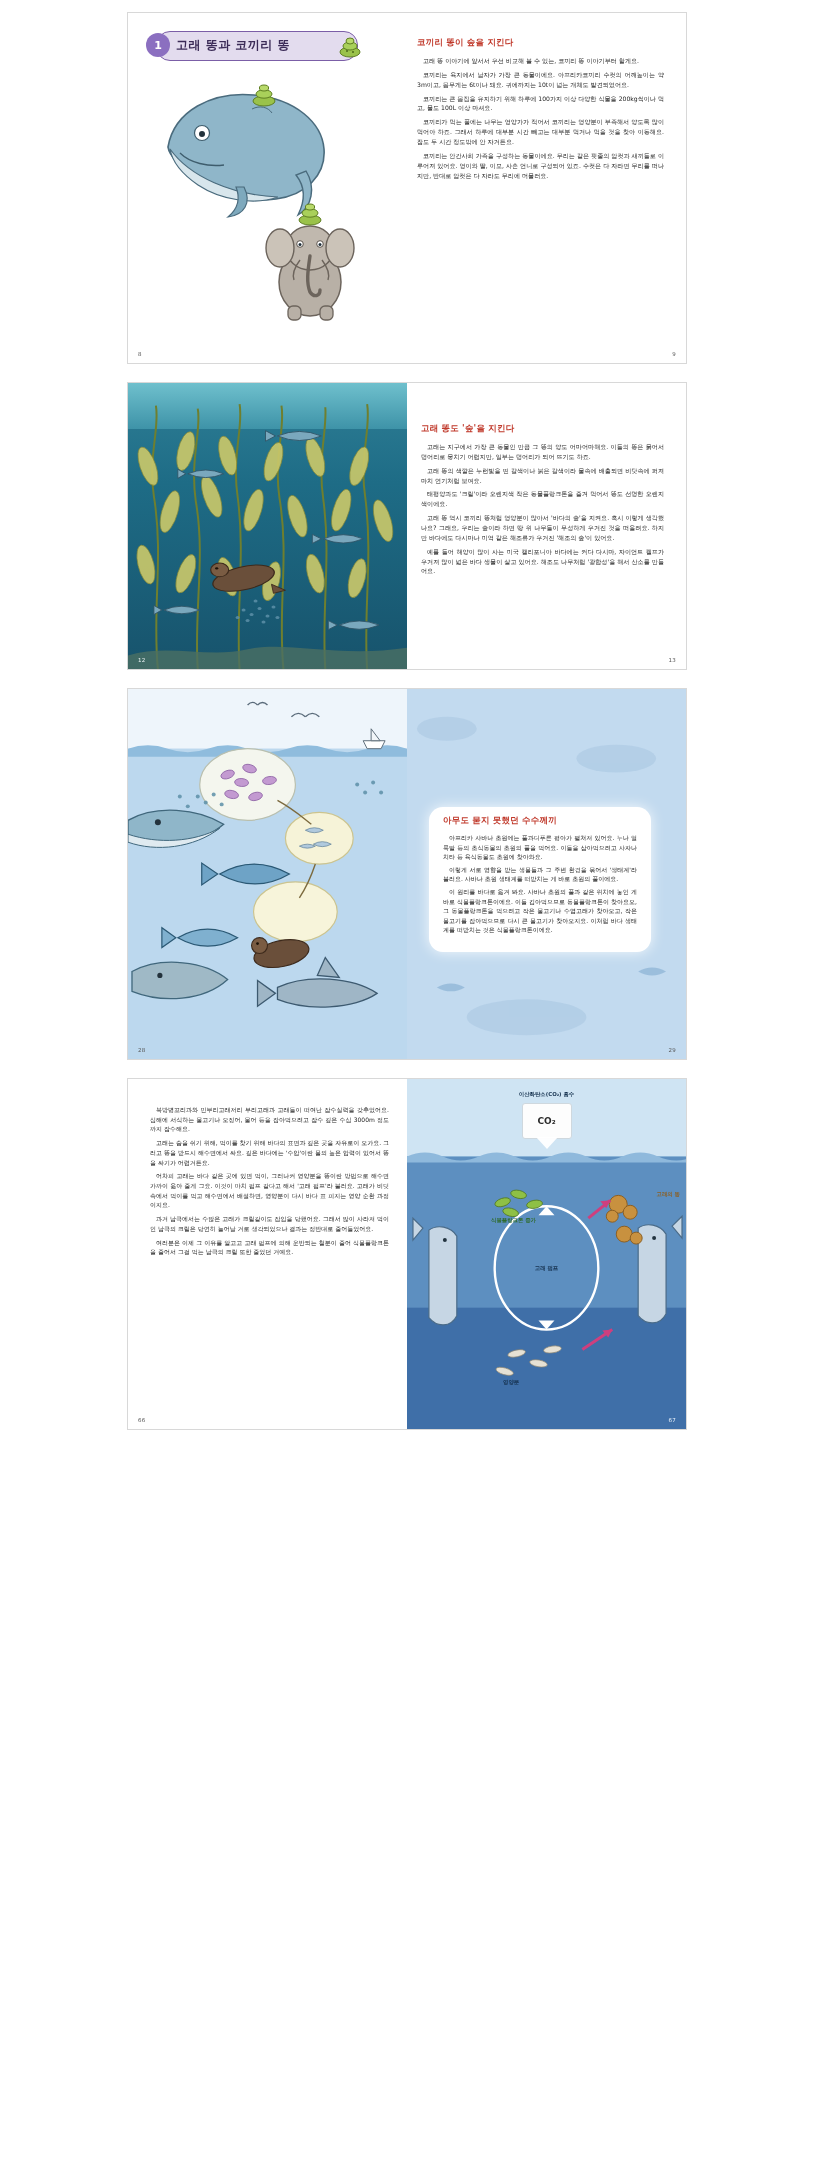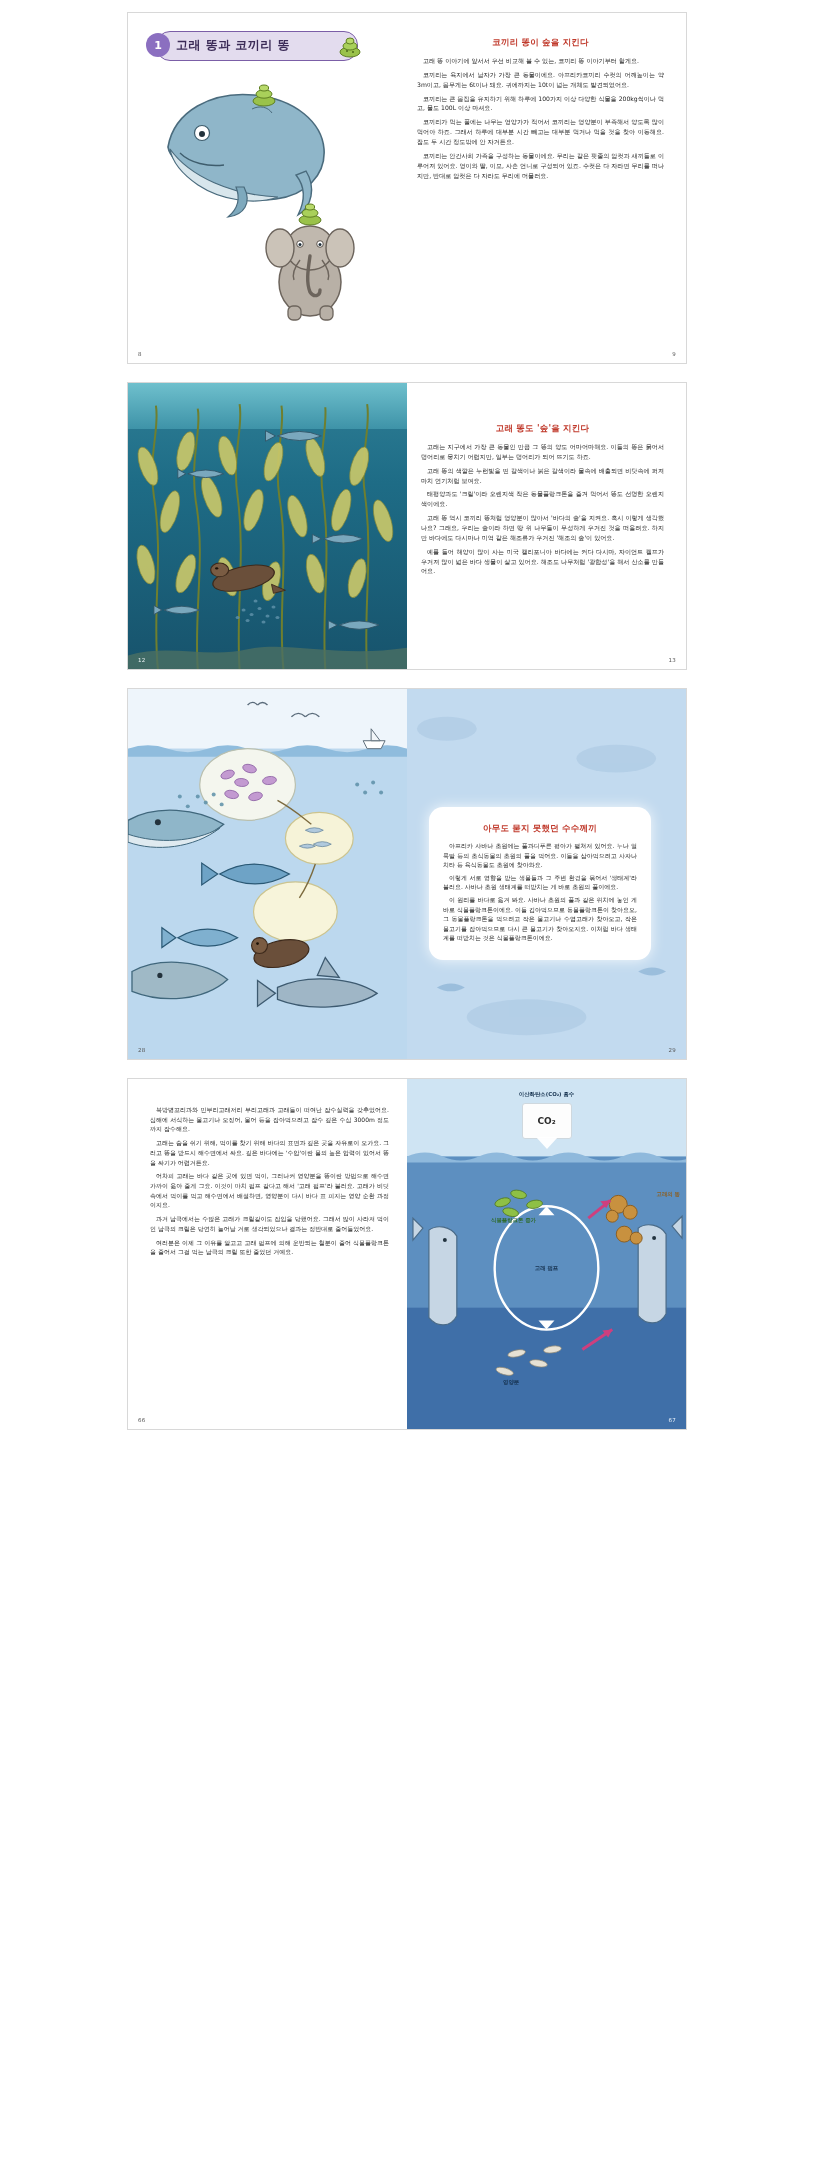--- a/index.html
+++ b/index.html
@@ -104,21 +104,20 @@
     left: 118px; top: 185px;
     width: 130px; height: 130px;
   }
 
   .article-head {
     color: #c0392b;
     font-weight: bold;
     font-size: 8.5px;
     margin: 0 0 7px 0;
     letter-spacing: .2px;
-    text-align: center;
   }
   .body-col p {
     margin: 0 0 4px 0;
     font-size: 6.1px;
     line-height: 1.62;
     text-align: justify;
     color: #1c1c1c;
     text-indent: 6px;
   }
 
@@ -147,21 +146,21 @@
     background: linear-gradient(#dceaf6, #b9d6ee 60%, #a7c9e7 100%);
     padding: 0;
   }
   .ocean-scene { position: absolute; inset: 0; overflow: hidden; }
   .text-bubble-box {
     position: absolute;
     left: 22px; top: 118px;
     width: 222px;
     background: #fff;
     border-radius: 14px;
-    padding: 16px 14px 14px 14px;
+    padding: 8px 14px 14px 14px;
     box-sizing: border-box;
     box-shadow: 0 0 14px rgba(255,255,255,.85);
   }
   .text-bubble-box .article-head { margin-bottom: 6px; }
   .text-bubble-box p {
     margin: 0 0 3px 0;
     font-size: 6.0px;
     line-height: 1.6;
     text-align: justify;
     text-indent: 6px;

